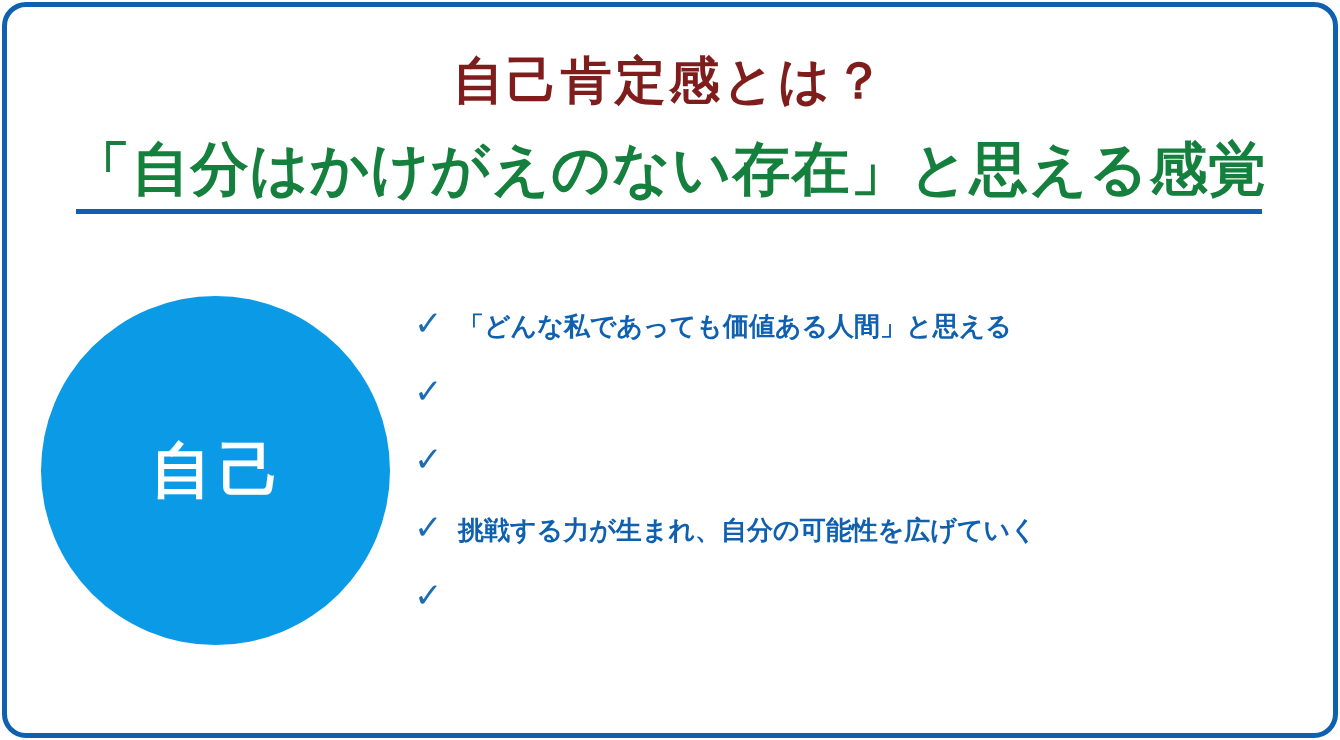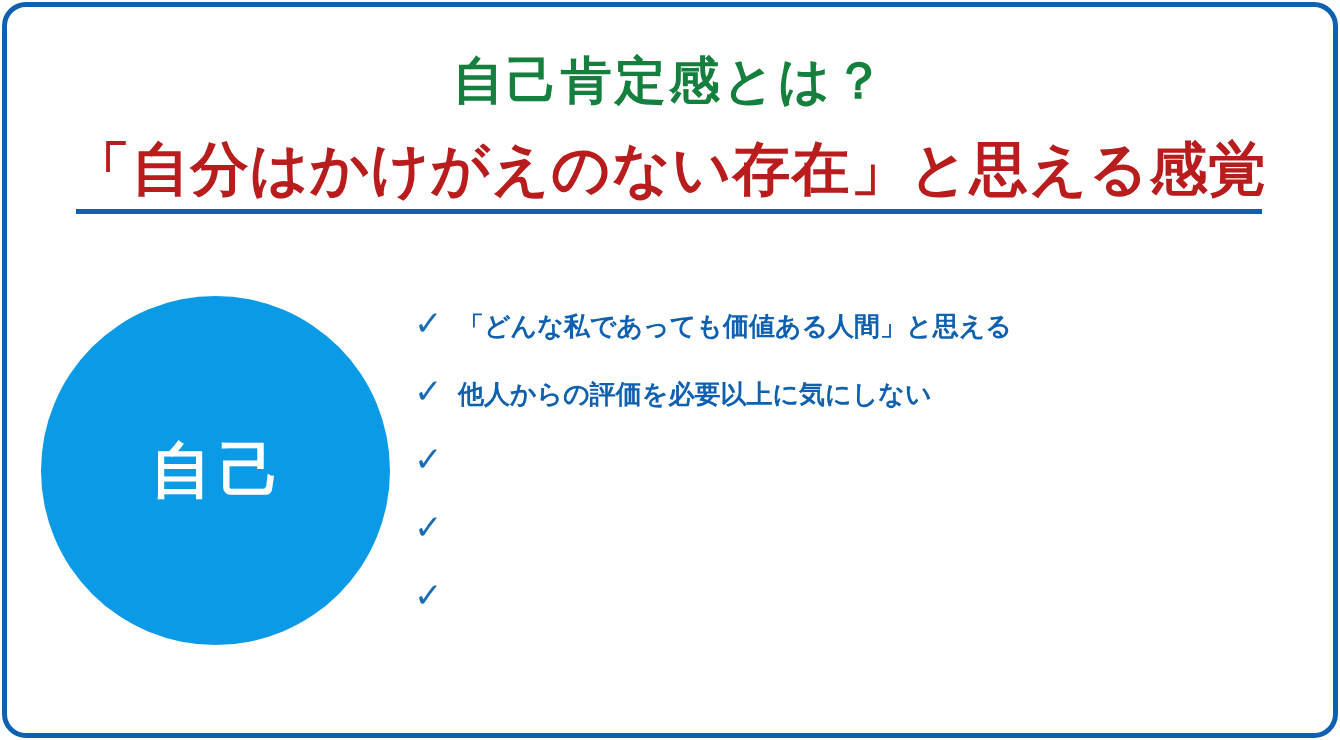--- a/index.html
+++ b/index.html
@@ -36,38 +36,38 @@
     pointer-events: none;
   }
 
   
   #title {
     position: absolute;
     left: 0;
     top: 52px;
     width: 1340px;
     text-align: center;
-    color: #15803d;
+    color: #7f1d1d;
     font-size: 51px;
     font-weight: bold;
     letter-spacing: 3px;
     line-height: 1.15;
     white-space: nowrap;
   }
 
   #subtitle-wrap {
     position: absolute;
     left: 0;
     top: 135px;
     width: 1340px;
     text-align: center;
   }
   #subtitle {
     display: inline-block;
-    color: #b91c1c;
+    color: #15803d;
     font-size: 58px;
     font-weight: bold;
     letter-spacing: 1px;
     line-height: 1.18;
     white-space: nowrap;
   }
   #subtitle-underline {
     position: absolute;
     left: 76px;
     top: 209px;
@@ -148,26 +148,26 @@
     <div class="badge-line">自己</div>
   </div>
 
   <div id="checklist">
     <div class="check-item">
       <span class="check-mark">✓</span>
       <span class="check-text">「どんな私であっても価値ある人間」と思える</span>
     </div>
     <div class="check-item">
       <span class="check-mark">✓</span>
-      <span class="check-text">他人からの評価を必要以上に気にしない</span>
     </div>
     <div class="check-item">
       <span class="check-mark">✓</span>
     </div>
     <div class="check-item">
       <span class="check-mark">✓</span>
+      <span class="check-text">挑戦する力が生まれ、自分の可能性を広げていく</span>
     </div>
     <div class="check-item">
       <span class="check-mark">✓</span>
     </div>
   </div>
 
 </div>
 
 </body></html>

